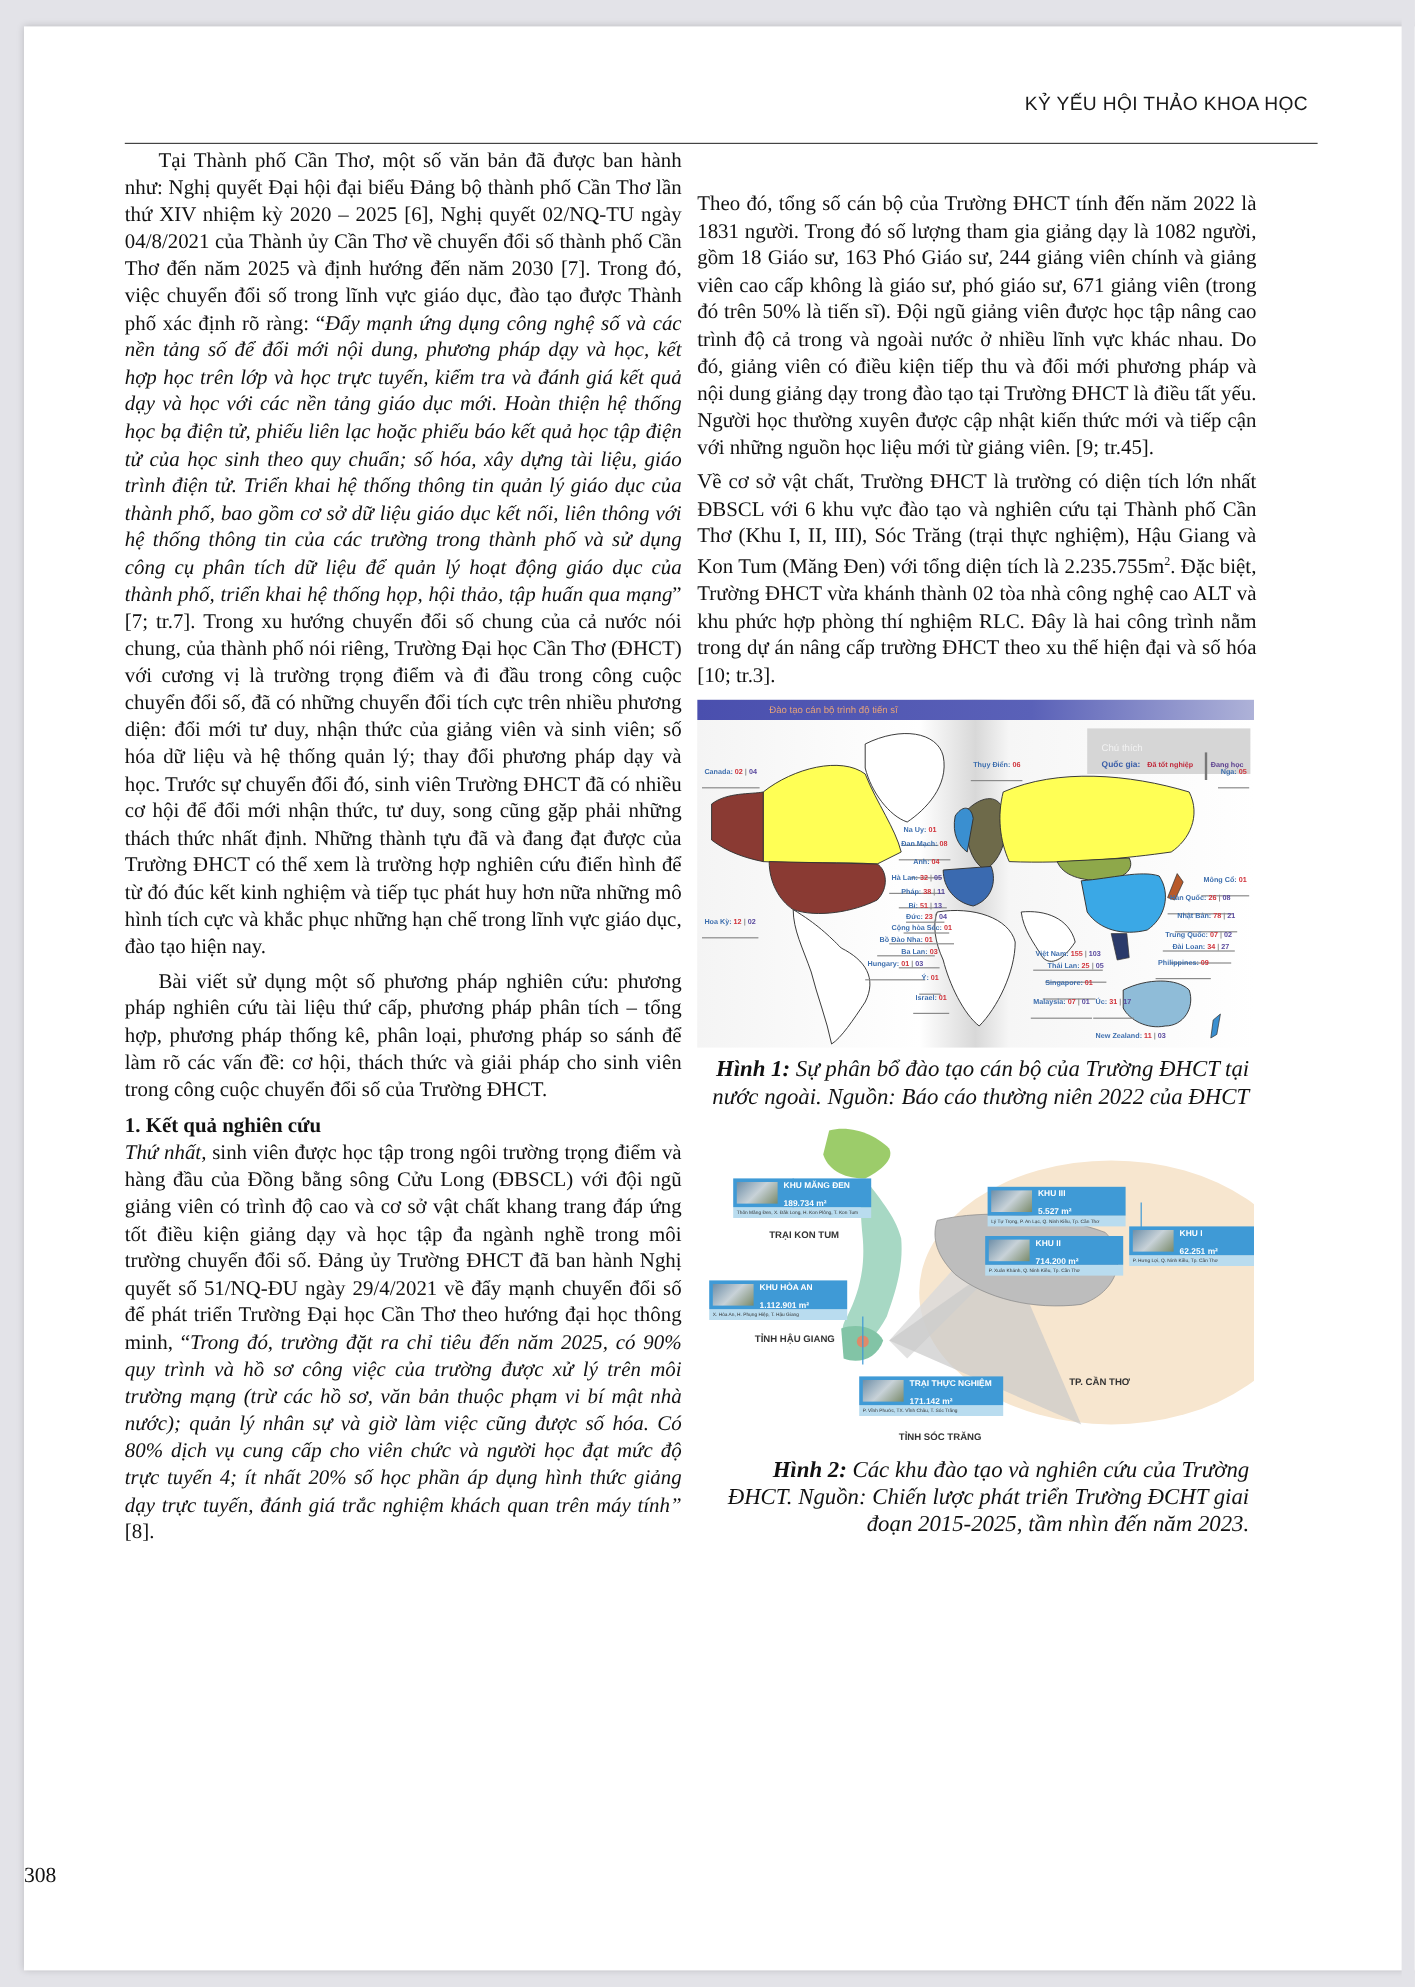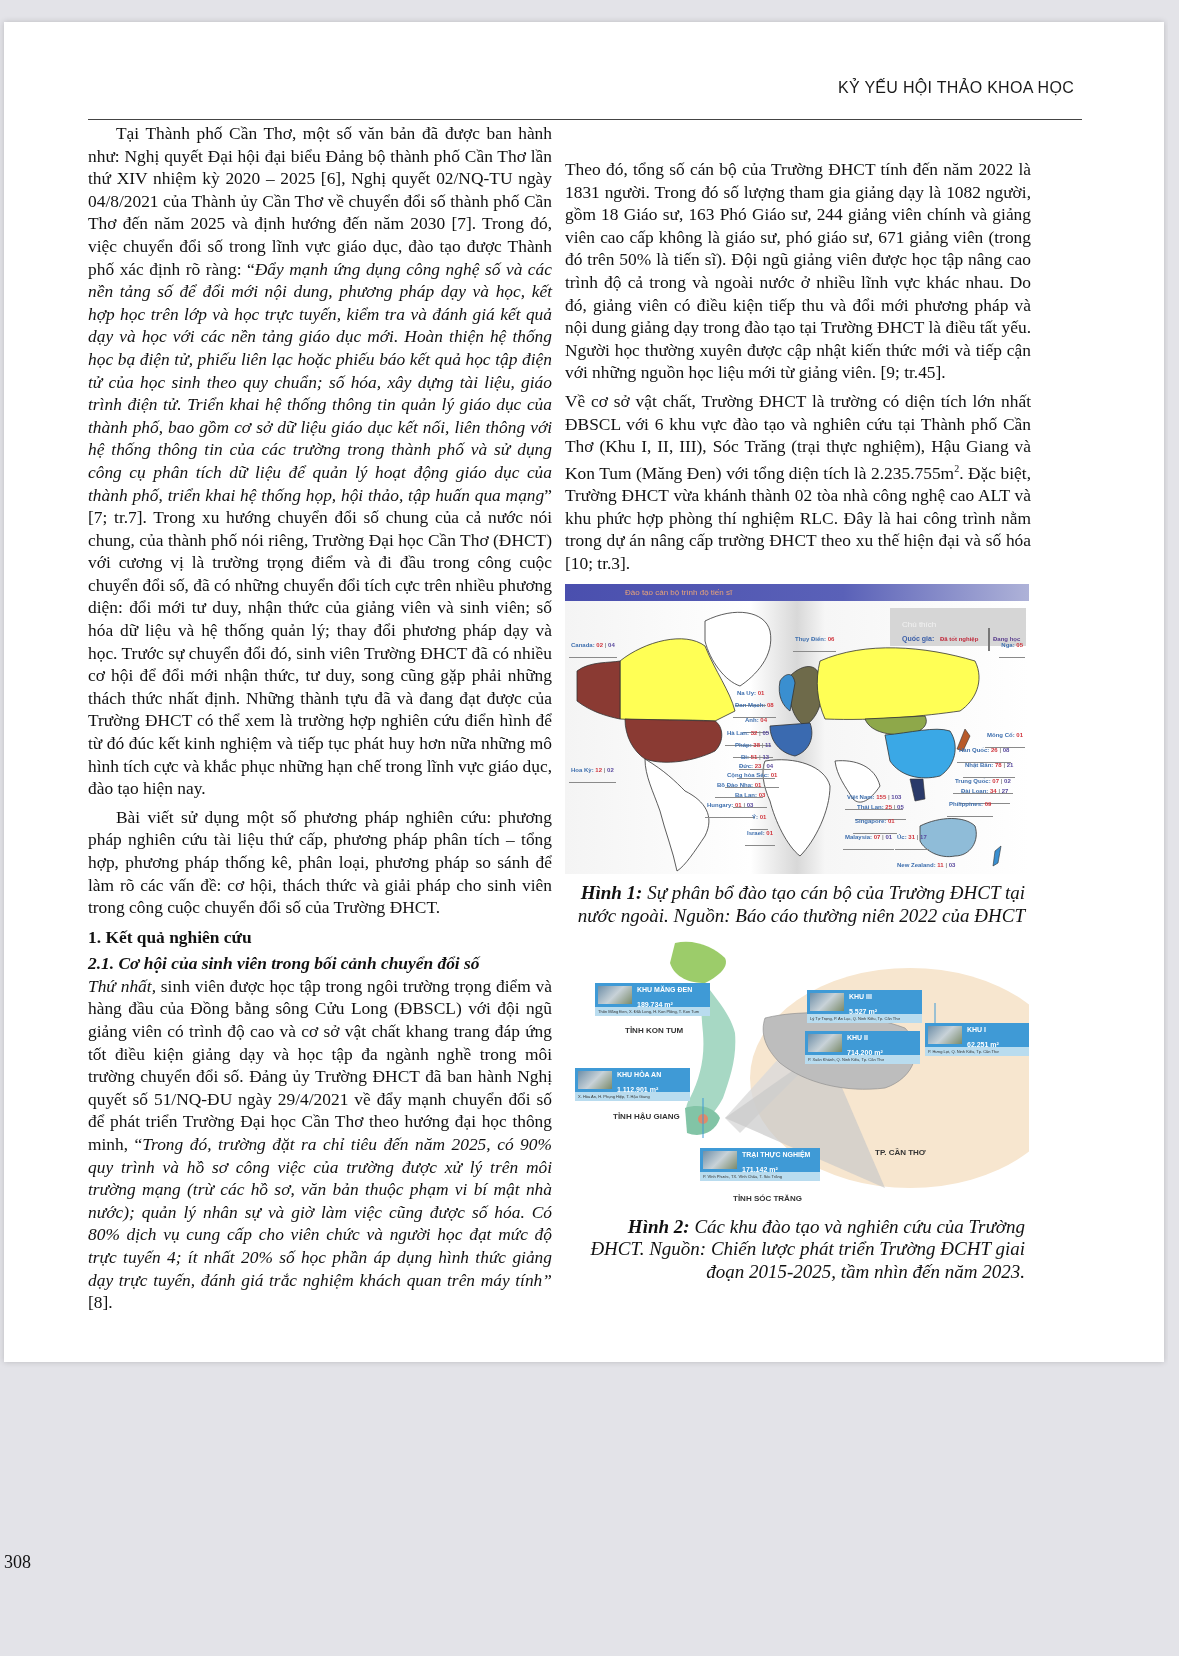--- a/index.html
+++ b/index.html
@@ -4,21 +4,21 @@
 <style>
   html, body { margin: 0; padding: 0; }
   body {
     width: 1179px; height: 1656px; overflow: hidden;
     background: #e3e3e8;
     position: relative;
     font-family: "Liberation Serif", serif;
     color: #111;
   }
   .page {
-    position: absolute; left: 4px; top: 22px; width: 1160px; height: 1340px;
+    position: absolute; left: 20px; top: 22px; width: 1160px; height: 1620px;
     background: #fff;
     box-shadow: 0 0 6px rgba(0,0,0,0.18);
   }
   .header {
     position: absolute; right: 90px; top: 56px; text-align: right;
     font-family: "Liberation Sans", sans-serif; color: #1a1a1a;
   }
   .header .l1 { font-size: 16px; letter-spacing: 0.3px; line-height: 19px; }
   .header .l2 { font-size: 14px; line-height: 17px; }
   .header-rule {
@@ -97,21 +97,20 @@
 
   <div class="header">
     <div class="l1">KỶ YẾU HỘI THẢO KHOA HỌC</div>
   </div>
   <div class="header-rule"></div>
 
   <div class="col left">
     <p class="indent"><span>Tại Thành phố Cần Thơ, một số văn bản đã được ban hành như: Nghị quyết Đại hội đại biểu Đảng bộ thành phố Cần Thơ lần thứ XIV nhiệm kỳ 2020 – 2025 [6], Nghị quyết 02/NQ-TU ngày 04/8/2021 của Thành ủy Cần Thơ về chuyển đổi số thành phố Cần Thơ đến năm 2025 và định hướng đến năm 2030 [7]. Trong đó, việc chuyển đổi số trong lĩnh vực giáo dục, đào tạo được Thành phố xác định rõ ràng: “</span><i>Đẩy mạnh ứng dụng công nghệ số và các nền tảng số để đổi mới nội dung, phương pháp dạy và học, kết hợp học trên lớp và học trực tuyến, kiểm tra và đánh giá kết quả dạy và học với các nền tảng giáo dục mới. Hoàn thiện hệ thống học bạ điện tử, phiếu liên lạc hoặc phiếu báo kết quả học tập điện tử của học sinh theo quy chuẩn; số hóa, xây dựng tài liệu, giáo trình điện tử. Triển khai hệ thống thông tin quản lý giáo dục của thành phố, bao gồm cơ sở dữ liệu giáo dục kết nối, liên thông với hệ thống thông tin của các trường trong thành phố và sử dụng công cụ phân tích dữ liệu để quản lý hoạt động giáo dục của thành phố, triển khai hệ thống họp, hội thảo, tập huấn qua mạng</i><span>” [7; tr.7]. Trong xu hướng chuyển đổi số chung của cả nước nói chung, của thành phố nói riêng, Trường Đại học Cần Thơ (ĐHCT) với cương vị là trường trọng điểm và đi đầu trong công cuộc chuyển đổi số, đã có những chuyển đổi tích cực trên nhiều phương diện: đổi mới tư duy, nhận thức của giảng viên và sinh viên; số hóa dữ liệu và hệ thống quản lý; thay đổi phương pháp dạy và học. Trước sự chuyển đổi đó, sinh viên Trường ĐHCT đã có nhiều cơ hội để đổi mới nhận thức, tư duy, song cũng gặp phải những thách thức nhất định. Những thành tựu đã và đang đạt được của Trường ĐHCT có thể xem là trường hợp nghiên cứu điển hình để từ đó đúc kết kinh nghiệm và tiếp tục phát huy hơn nữa những mô hình tích cực và khắc phục những hạn chế trong lĩnh vực giáo dục, đào tạo hiện nay.</span></p>
     <p class="indent gap">Bài viết sử dụng một số phương pháp nghiên cứu: phương pháp nghiên cứu tài liệu thứ cấp, phương pháp phân tích – tổng hợp, phương pháp thống kê, phân loại, phương pháp so sánh để làm rõ các vấn đề: cơ hội, thách thức và giải pháp cho sinh viên trong công cuộc chuyển đổi số của Trường ĐHCT.</p>
     <h2>1. Kết quả nghiên cứu</h2>
-    <h3>2.1. Cơ hội của sinh viên trong bối cảnh chuyển đổi số</h3>
     <p><i>Thứ nhất,</i><span> sinh viên được học tập trong ngôi trường trọng điểm và hàng đầu của Đồng bằng sông Cửu Long (ĐBSCL) với đội ngũ giảng viên có trình độ cao và cơ sở vật chất khang trang đáp ứng tốt điều kiện giảng dạy và học tập đa ngành nghề trong môi trường chuyển đổi số. Đảng ủy Trường ĐHCT đã ban hành Nghị quyết số 51/NQ-ĐU ngày 29/4/2021 về đẩy mạnh chuyển đổi số để phát triển Trường Đại học Cần Thơ theo hướng đại học thông minh, “</span><i>Trong đó, trường đặt ra chỉ tiêu đến năm 2025, có 90% quy trình và hồ sơ công việc của trường được xử lý trên môi trường mạng (trừ các hồ sơ, văn bản thuộc phạm vi bí mật nhà nước); quản lý nhân sự và giờ làm việc cũng được số hóa. Có 80% dịch vụ cung cấp cho viên chức và người học đạt mức độ trực tuyến 4; ít nhất 20% số học phần áp dụng hình thức giảng dạy trực tuyến, đánh giá trắc nghiệm khách quan trên máy tính”</i><span> [8].</span></p>
   </div>
 
   <div class="col right">
     <p>Theo đó, tổng số cán bộ của Trường ĐHCT tính đến năm 2022 là 1831 người. Trong đó số lượng tham gia giảng dạy là 1082 người, gồm 18 Giáo sư, 163 Phó Giáo sư, 244 giảng viên chính và giảng viên cao cấp không là giáo sư, phó giáo sư, 671 giảng viên (trong đó trên 50% là tiến sĩ). Đội ngũ giảng viên được học tập nâng cao trình độ cả trong và ngoài nước ở nhiều lĩnh vực khác nhau. Do đó, giảng viên có điều kiện tiếp thu và đổi mới phương pháp và nội dung giảng dạy trong đào tạo tại Trường ĐHCT là điều tất yếu. Người học thường xuyên được cập nhật kiến thức mới và tiếp cận với những nguồn học liệu mới từ giảng viên. [9; tr.45].</p>
     <p class="gap"><span>Về cơ sở vật chất, Trường ĐHCT là trường có diện tích lớn nhất ĐBSCL với 6 khu vực đào tạo và nghiên cứu tại Thành phố Cần Thơ (Khu I, II, III), Sóc Trăng (trại thực nghiệm), Hậu Giang và Kon Tum (Măng Đen) với tổng diện tích là 2.235.755m</span><sup style="font-size:10px">2</sup><span>. Đặc biệt, Trường ĐHCT vừa khánh thành 02 tòa nhà công nghệ cao ALT và khu phức hợp phòng thí nghiệm RLC. Đây là hai công trình nằm trong dự án nâng cấp trường ĐHCT theo xu thế hiện đại và số hóa [10; tr.3].</span></p>
 
     <div class="fig1">
       <div class="fig1-bar">Đào tạo cán bộ trình độ tiến sĩ</div>
       <svg class="map-svg" width="464" height="273" viewBox="0 0 464 273">
@@ -203,21 +202,21 @@
       </svg>
 
       <div class="khu" style="left:30px;top:45px;width:115px">
         <div class="top">
             <div class="photo"></div>
             <div class="name">KHU MĂNG ĐEN</div>
             <div class="area">189.734 m²</div>
           </div>
         <div class="addr">Thôn Măng Đen, X. Đăk Long, H. Kon Plông, T. Kon Tum</div>
       </div>
-      <div class="prov" style="left:60px;top:82px">TỈNH KON TUM</div>
+      <div class="prov" style="left:60px;top:82px">TRẠI KON TUM</div>
 
       <div class="khu" style="left:242px;top:52px;width:115px">
         <div class="top">
             <div class="photo"></div>
             <div class="name">KHU III</div>
             <div class="area">5.527 m²</div>
           </div>
         <div class="addr">Lý Tự Trọng, P. An Lạc, Q. Ninh Kiều, Tp. Cần Thơ</div>
       </div>
       <div class="khu" style="left:240px;top:93px;width:115px">

